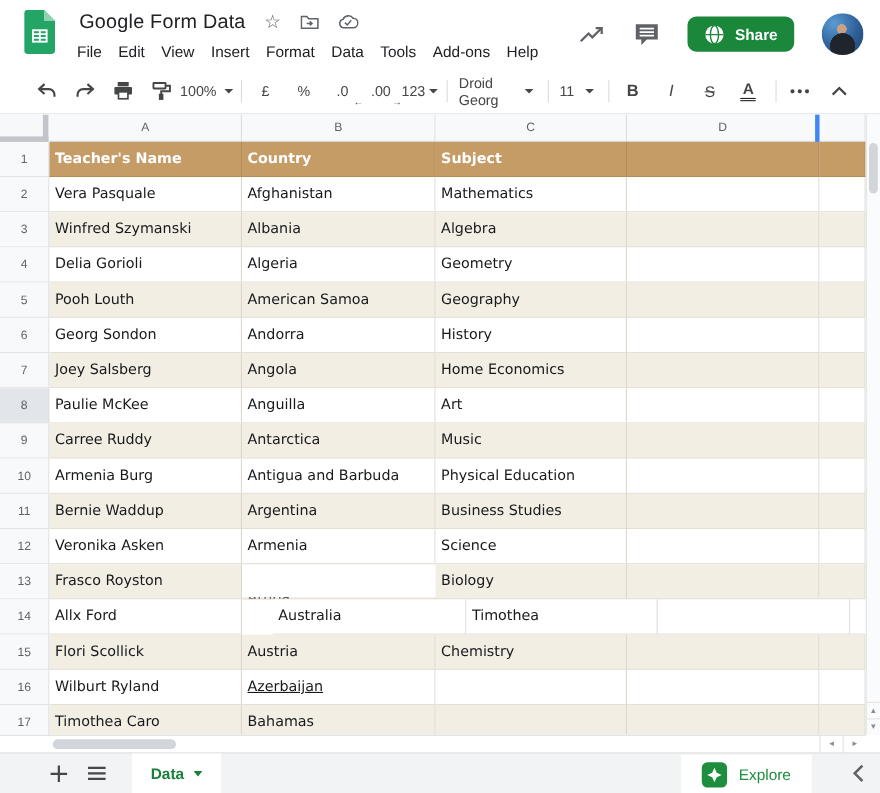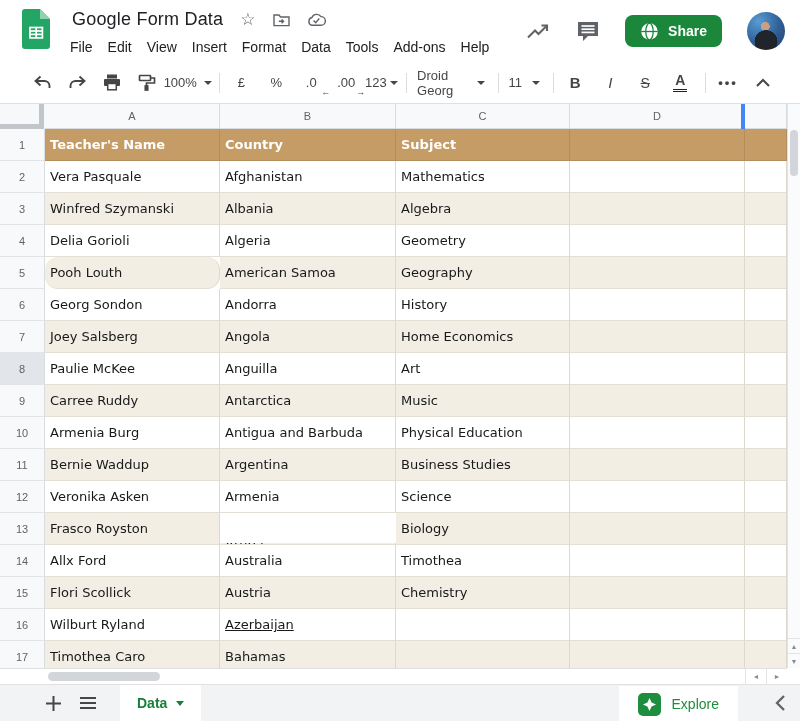--- a/index.html
+++ b/index.html
@@ -288,21 +288,21 @@
         <div class="grid-row">
           <div class="rownum">4</div>
           <div class="cell band-even" style="width: 175px;">Delia Gorioli</div>
           <div class="cell band-even" style="width: 176px;">Algeria</div>
           <div class="cell band-even" style="width: 174px;">Geometry</div>
           <div class="cell band-even" style="width: 175px;"></div>
           <div class="cell sliver band-even"></div>
         </div>
         <div class="grid-row">
           <div class="rownum">5</div>
-          <div class="cell band-odd" style="width: 175px; border-radius: 13px;">Pooh Louth</div>
+          <div class="cell band-odd" style="width: 175px;">Pooh Louth</div>
           <div class="cell band-odd" style="width: 176px;">American Samoa</div>
           <div class="cell band-odd" style="width: 174px;">Geography</div>
           <div class="cell band-odd" style="width: 175px;"></div>
           <div class="cell sliver band-odd"></div>
         </div>
         <div class="grid-row">
           <div class="rownum">6</div>
           <div class="cell band-even" style="width: 175px;">Georg Sondon</div>
           <div class="cell band-even" style="width: 176px;">Andorra</div>
           <div class="cell band-even" style="width: 174px;">History</div>
@@ -361,21 +361,21 @@
           <div class="rownum">13</div>
           <div class="cell band-odd" style="width: 175px;">Frasco Royston</div>
           <div class="cell band-odd" style="width: 176px; margin-top: 30px;">Aruba</div>
           <div class="cell band-odd" style="width: 174px;">Biology</div>
           <div class="cell band-odd" style="width: 175px;"></div>
           <div class="cell sliver band-odd"></div>
         </div>
         <div class="grid-row">
           <div class="rownum">14</div>
           <div class="cell band-even" style="width: 175px;">Allx Ford</div>
-          <div class="cell band-even" style="width: 176px;">Australia</div>
+          <div class="cell band-even" style="width: 176px; margin-left: 28px;">Australia</div>
           <div class="cell band-even" style="width: 174px;">Timothea</div>
           <div class="cell band-even" style="width: 175px;"></div>
           <div class="cell sliver band-even"></div>
         </div>
         <div class="grid-row">
           <div class="rownum">15</div>
           <div class="cell band-odd" style="width: 175px;">Flori Scollick</div>
           <div class="cell band-odd" style="width: 176px;">Austria</div>
           <div class="cell band-odd" style="width: 174px;">Chemistry</div>
           <div class="cell band-odd" style="width: 175px;"></div>

